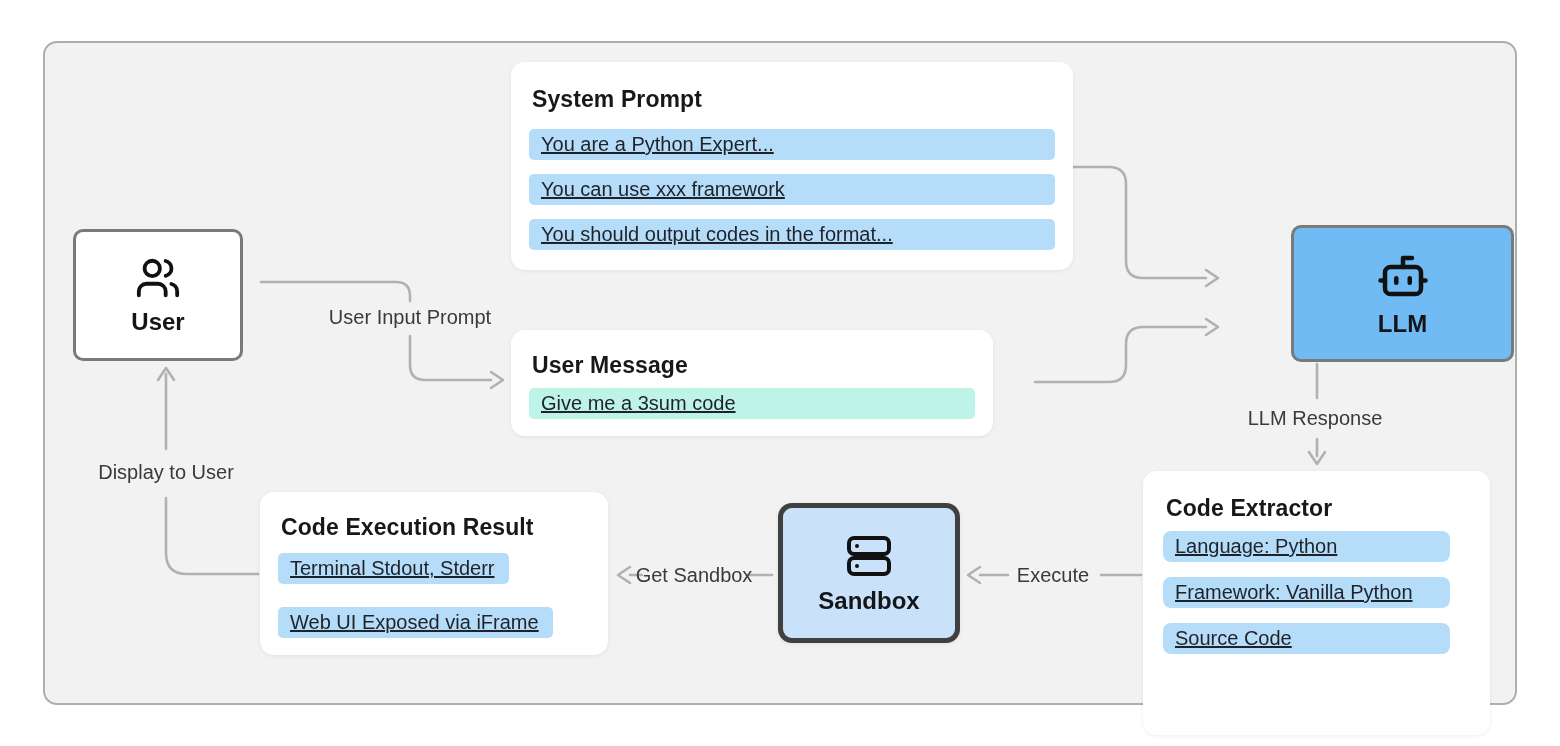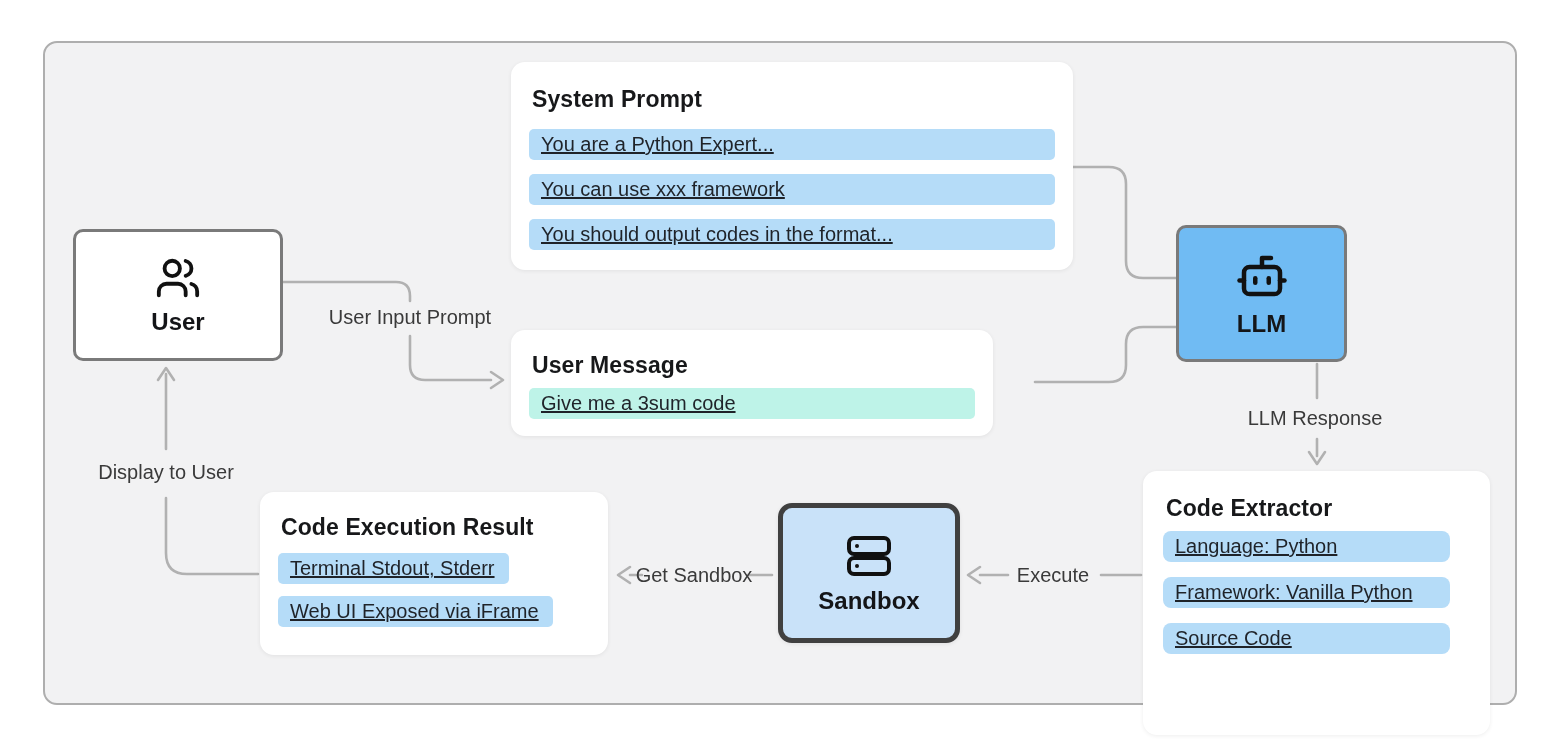--- a/index.html
+++ b/index.html
@@ -47,36 +47,36 @@
 
   #user-message { left: 511px; top: 330px; width: 482px; height: 106px; padding: 22px 18px 0 18px; }
   #user-message .card-title { margin: 0 0 9px 3px; }
 
   #code-extractor { left: 1143px; top: 471px; width: 347px; height: 264px; padding: 24px 40px 0 20px; }
   #code-extractor .card-title { margin: 0 0 9px 3px; }
   #code-extractor .pill { margin-bottom: 15px; border-radius: 8px; }
 
   #code-execution-result { left: 260px; top: 492px; width: 348px; height: 163px; padding: 22px 18px 0 18px; }
   #code-execution-result .card-title { margin: 0 0 12px 3px; }
-  #code-execution-result .pill { margin-bottom: 12px; }
+  #code-execution-result .pill { margin-bottom: 23px; }
 
   .icon-node {
     position: absolute; display: flex; flex-direction: column;
     align-items: center; justify-content: center; gap: 7px;
     box-sizing: border-box; border-radius: 10px;
   }
   .node-label { font-size: 24px; font-weight: 700; color: #141518; }
   .icon-node svg { display: block; }
 
   #user-node {
-    left: 73px; top: 229px; width: 210px; height: 132px;
+    left: 73px; top: 229px; width: 170px; height: 132px;
     background: #ffffff; border: 3px solid var(--node-border, #7a7a7a);
   }
   #llm-node {
-    left: 1176px; top: 225px; width: 171px; height: 137px;
+    left: 1291px; top: 225px; width: 223px; height: 137px;
     background: var(--node-blue, #70bbf3); border: 3px solid var(--node-border, #7a7a7a);
   }
   #sandbox-node {
     left: 778px; top: 503px; width: 182px; height: 140px;
     background: var(--node-light-blue, #c9e2f9);
     border: 5px solid #404040; border-radius: 14px;
     box-shadow: 0 1px 4px rgba(0,0,0,0.08);
   }
 
   .edge-label {

